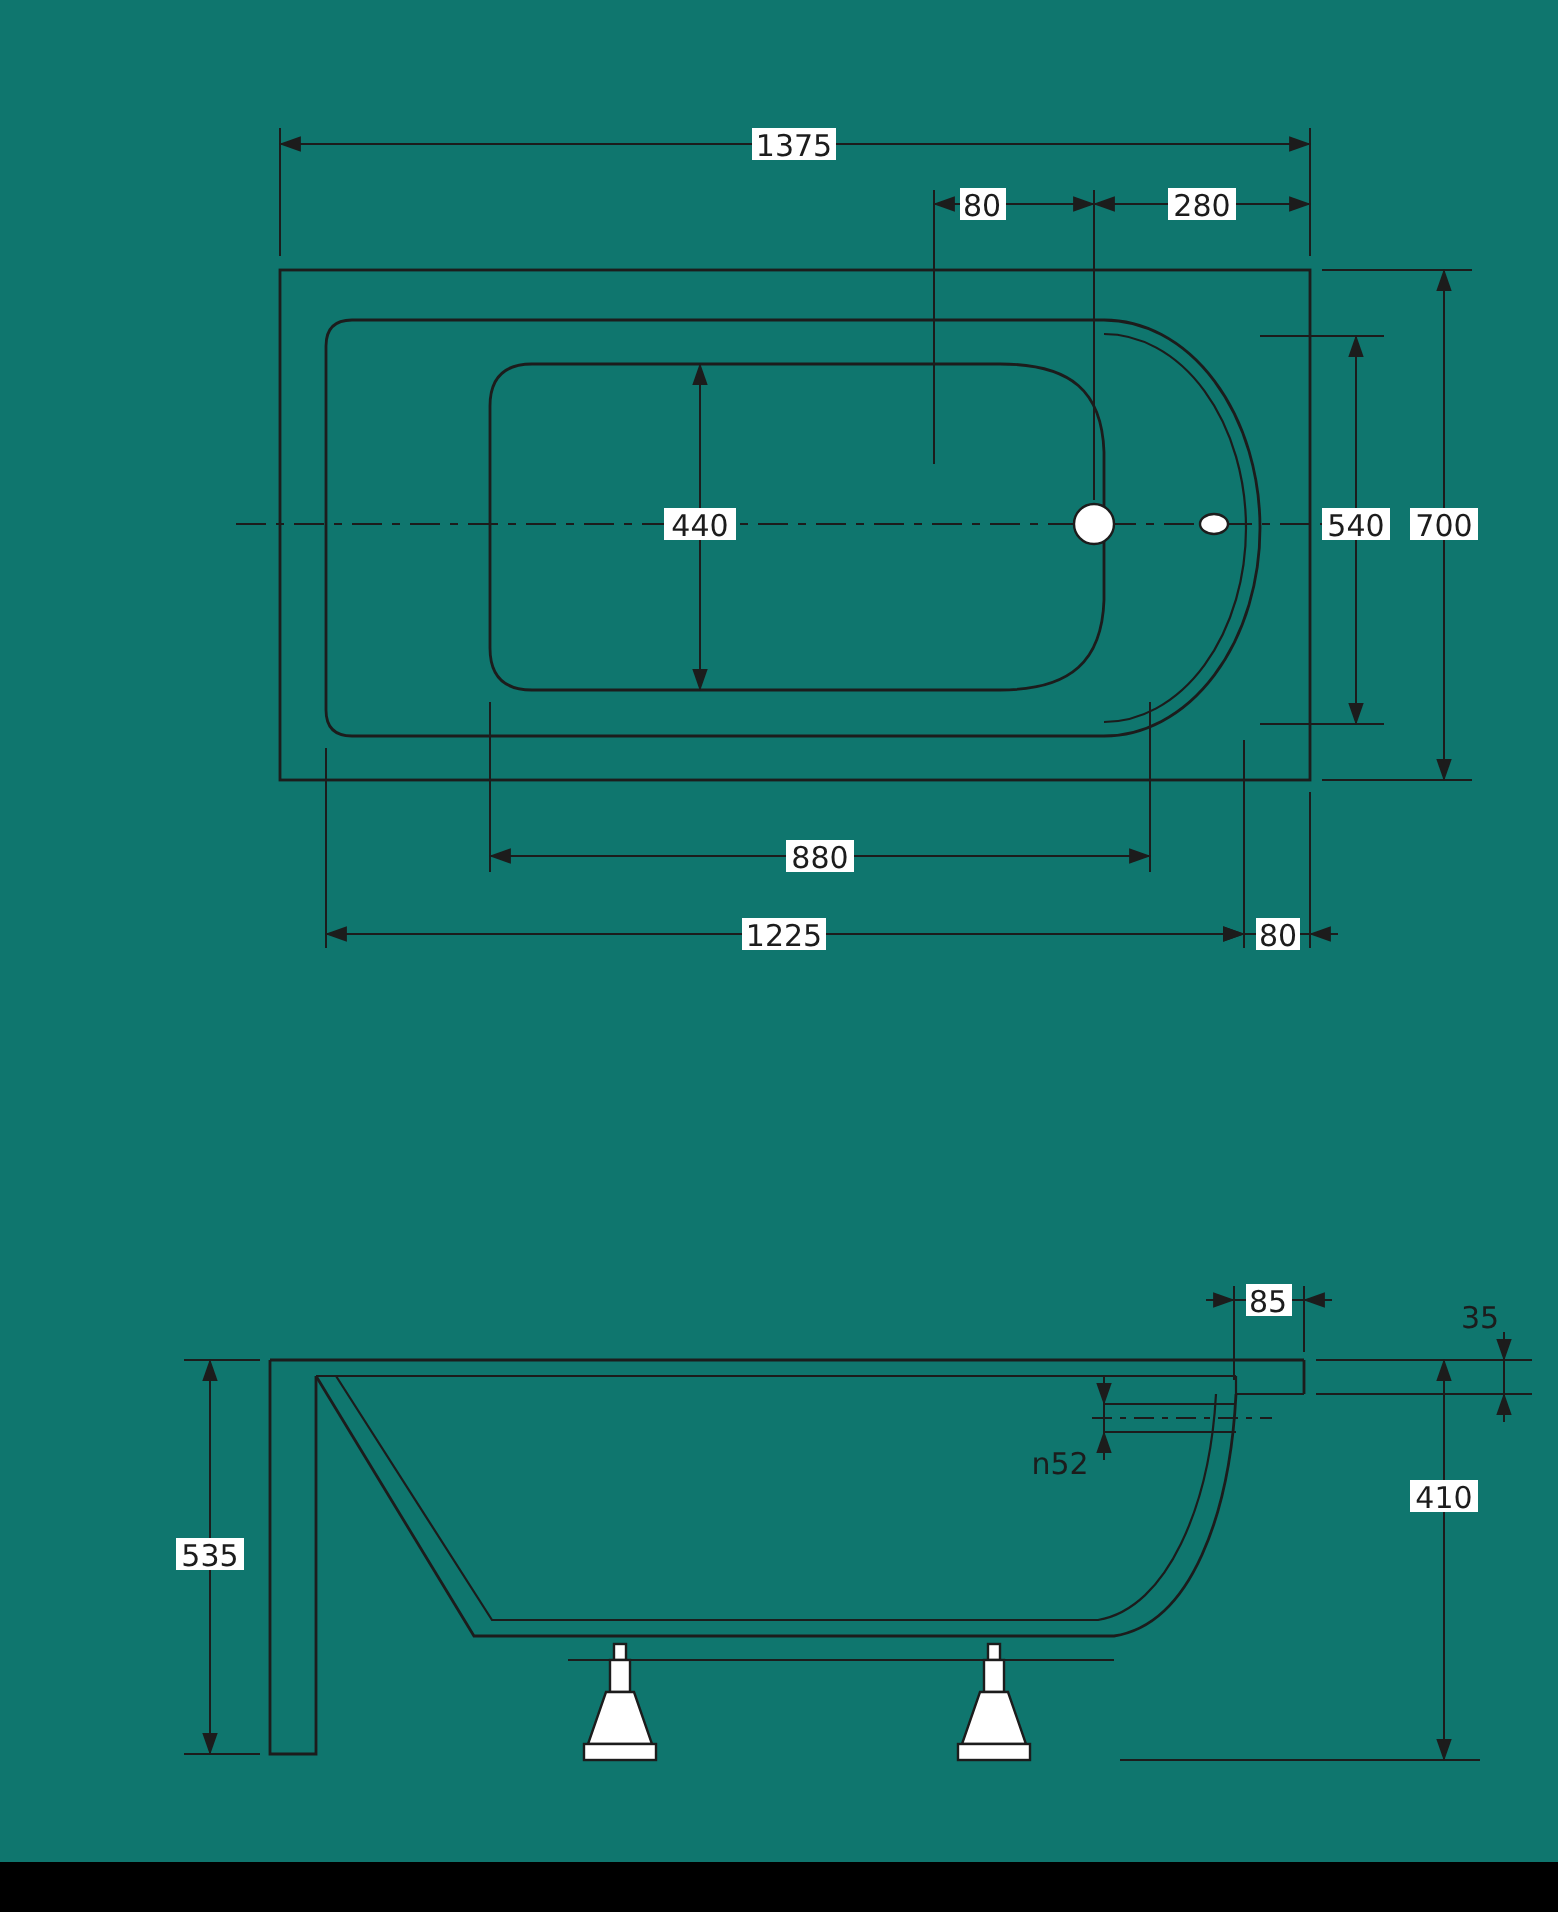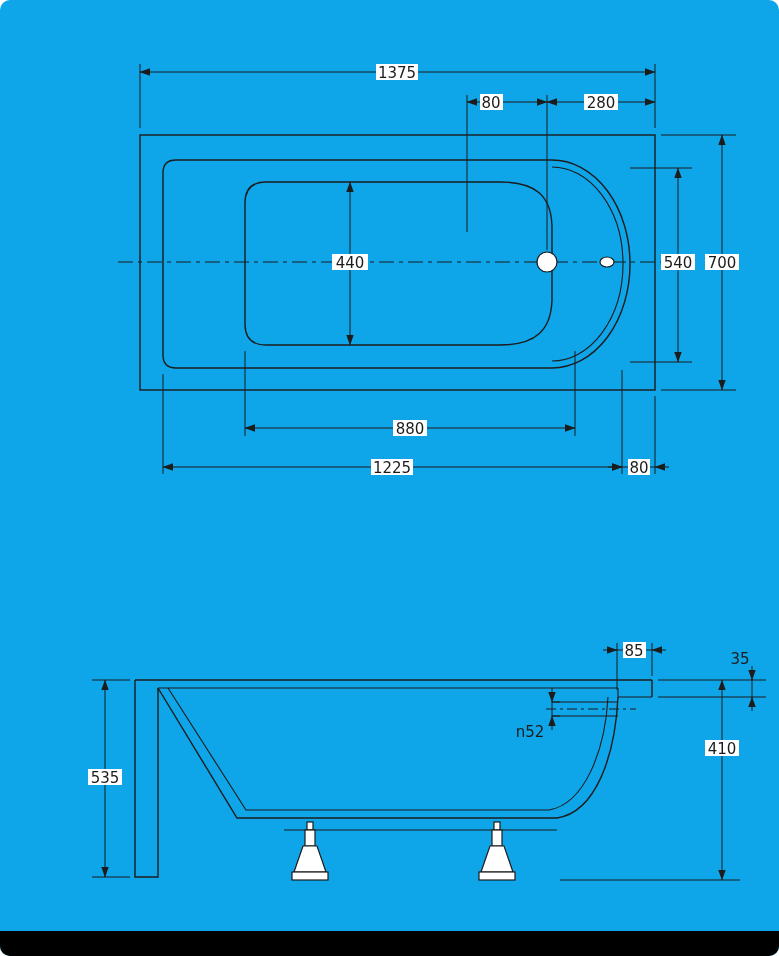--- a/index.html
+++ b/index.html
@@ -1,22 +1,21 @@
 <!DOCTYPE html>
 <html><head>
 <meta charset="utf-8">
 <style>
   html,body { margin:0; padding:0; background:#ffffff; }
   .stage {
     position:relative;
     width:779px; height:956px;
-    background:#0ea5e9;
+    background:#0f766e;
     font-family:"DejaVu Sans","Liberation Sans",sans-serif;
     overflow:hidden;
-    border-radius:10px;
   }
   svg { position:absolute; left:0; top:0; }
   .outline   { fill:none; stroke:#1c1c1c; stroke-width:1.4; }
   .outline2  { fill:none; stroke:#1c1c1c; stroke-width:1.1; }
   .ext       { fill:none; stroke:#1c1c1c; stroke-width:1; }
   .dim       { fill:none; stroke:#1c1c1c; stroke-width:1; }
   .dash      { fill:none; stroke:#1c1c1c; stroke-width:1; stroke-dasharray:15,5,4,5; }
   .dash2     { fill:none; stroke:#1c1c1c; stroke-width:1; stroke-dasharray:10,4,3,4; }
   .lblbg     { fill:#ffffff; }
   text.dimtxt {

